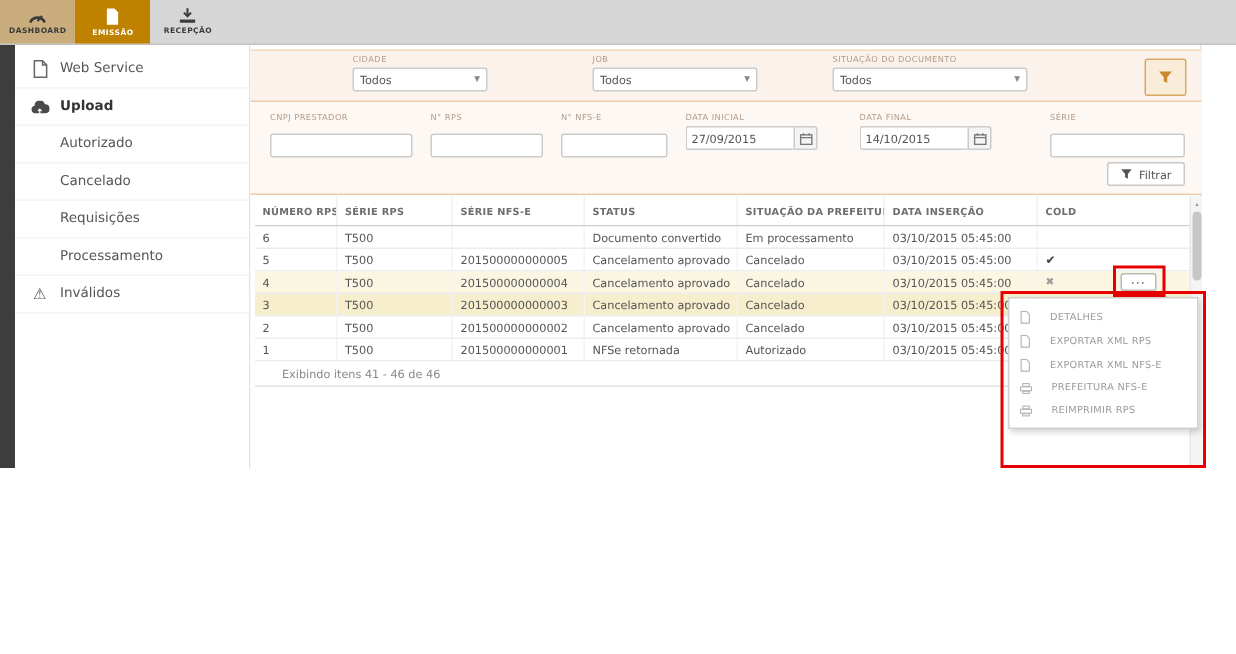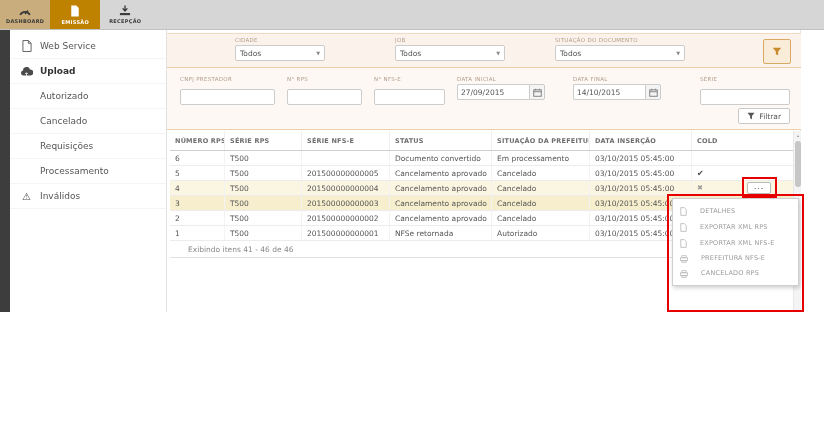--- a/index.html
+++ b/index.html
@@ -343,21 +343,21 @@
             <rect x="2.5" y="7.5" width="6" height="2" fill="none" stroke="#b5b5b5"></rect>
           </svg>
         <span>PREFEITURA NFS-E</span>
       </div>
       <div class="menu-item">
         <svg viewBox="0 0 11 10" width="8" height="8">
             <rect x="2.5" y=".5" width="6" height="2.5" fill="none" stroke="#b5b5b5"></rect>
             <rect x=".5" y="3.5" width="10" height="3.5" fill="none" stroke="#b5b5b5"></rect>
             <rect x="2.5" y="7.5" width="6" height="2" fill="none" stroke="#b5b5b5"></rect>
           </svg>
-        <span>CANCELADO RPS</span>
+        <span>REIMPRIMIR RPS</span>
       </div>
     </div>
     <div class="red-box red-box-menu"></div>
 
     <div class="v-scrollbar">
       <div class="sb-up">▴</div>
       <div class="sb-thumb"></div>
     </div>
   </div>
 

